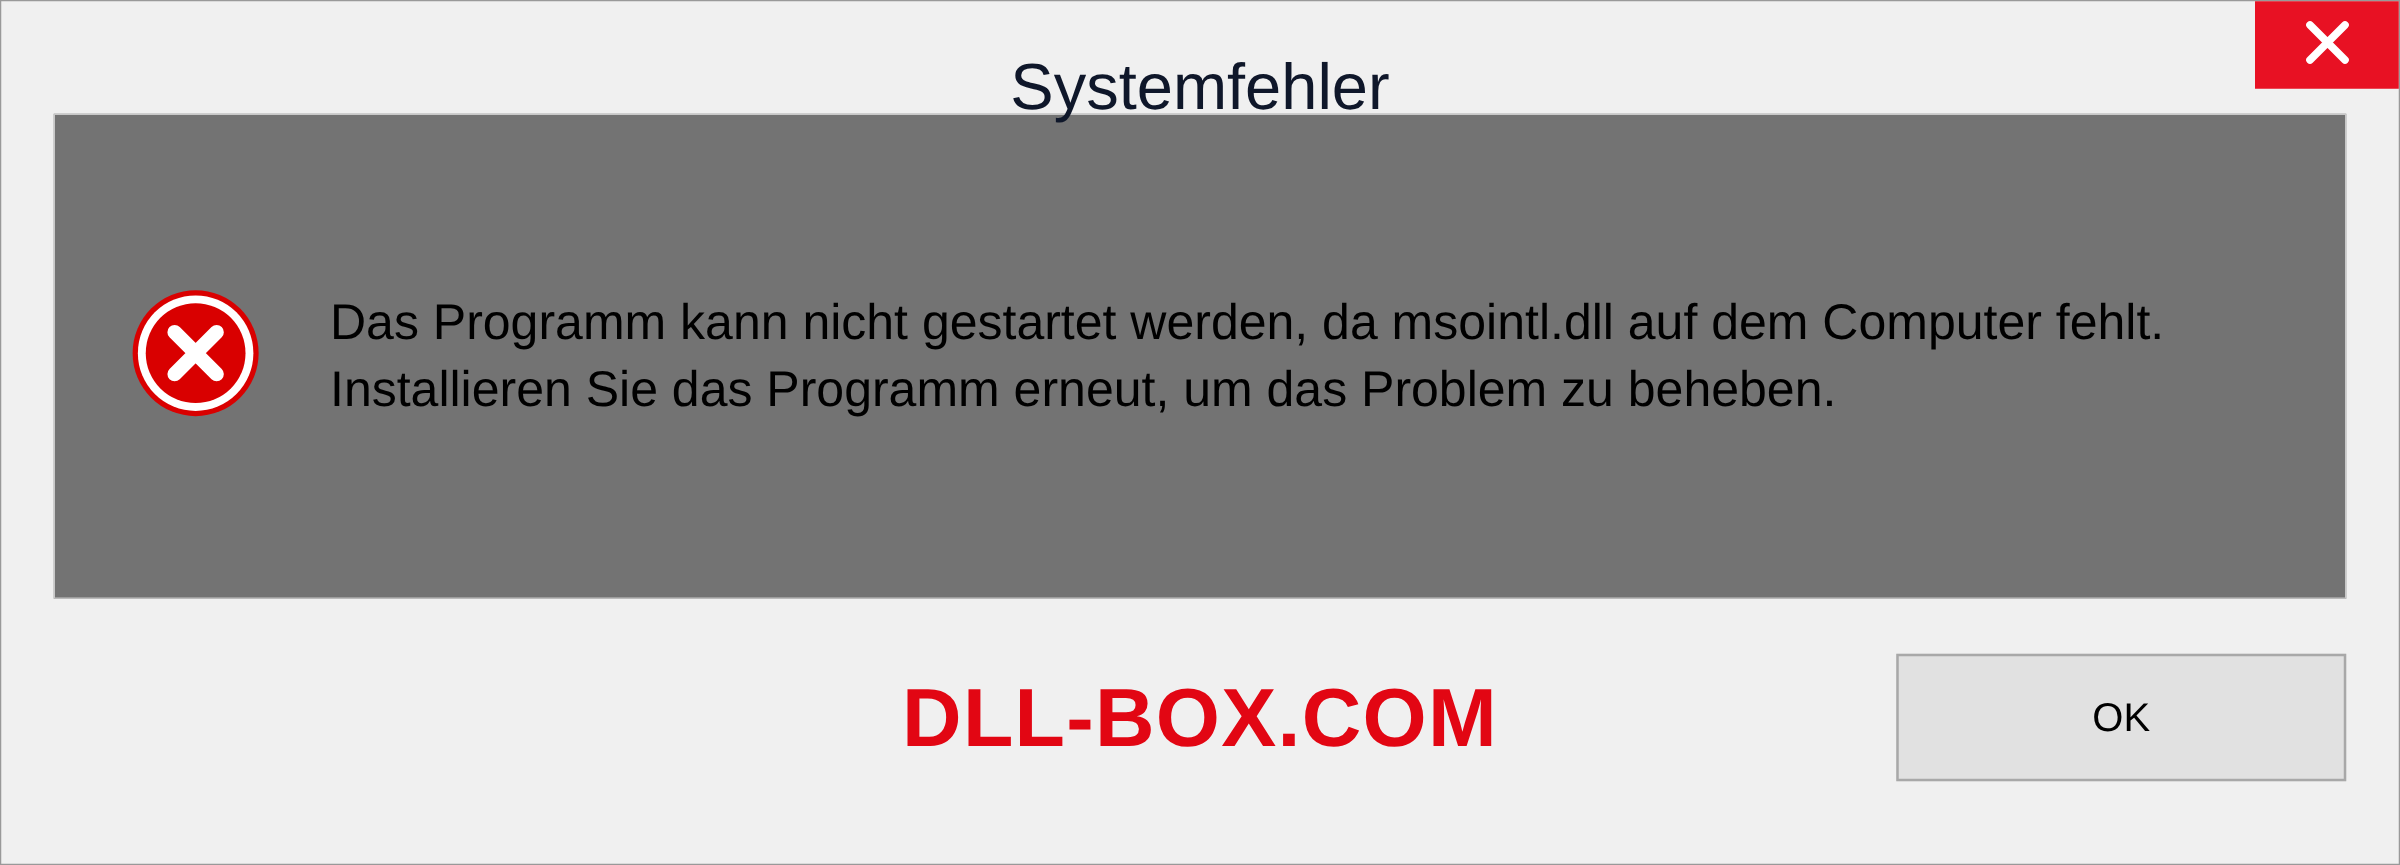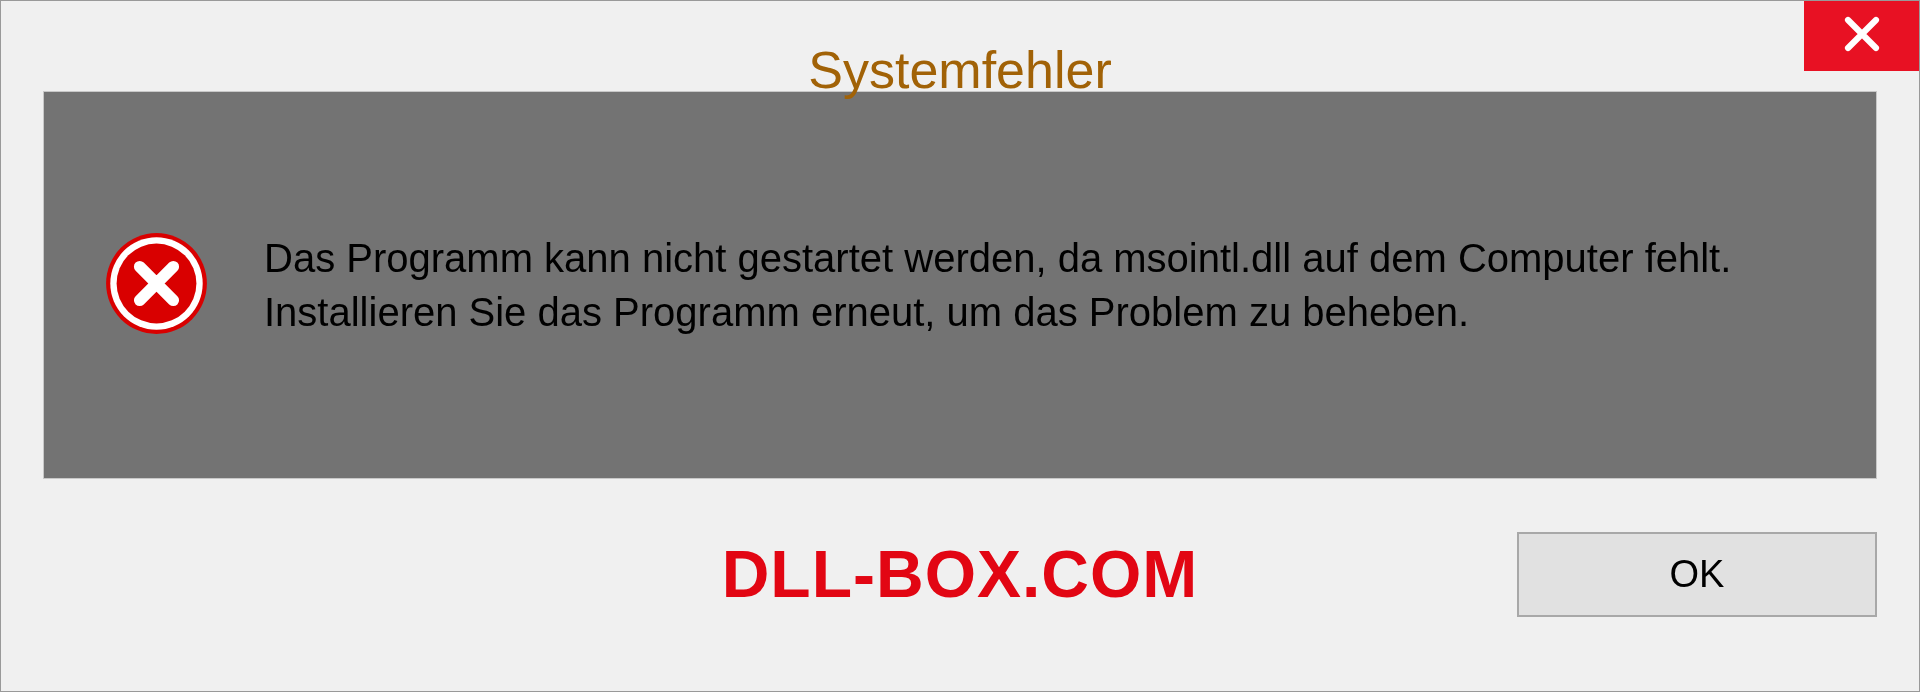--- a/index.html
+++ b/index.html
@@ -24,21 +24,21 @@
     }
     .titlebar {
       position: relative;
       height: 90px;
       display: flex;
       align-items: center;
       justify-content: center;
     }
     .title {
       font-size: 52px;
-      color: #a16207;
+      color: #0f172a;
       font-weight: 400;
       margin-top: 48px;
     }
     .close-btn {
       position: absolute;
       top: 0;
       right: 0;
       width: 115px;
       height: 70px;
       background: #e81123;
@@ -87,24 +87,24 @@
       left: 50%;
       transform: translateX(-50%);
       font-size: 66px;
       font-weight: 900;
       color: #e20613;
       letter-spacing: 1px;
       font-family: Arial, sans-serif;
     }
     .ok-btn {
       width: 360px;
-      height: 85px;
+      height: 102px;
       background: #e1e1e1;
       border: 2px solid #a8a8a8;
-      font-size: 38px;
+      font-size: 32px;
       color: #000;
       cursor: pointer;
       display: flex;
       align-items: center;
       justify-content: center;
       font-family: "Segoe UI", Arial, sans-serif;
     }
   </style>
 </head>
 <body>

